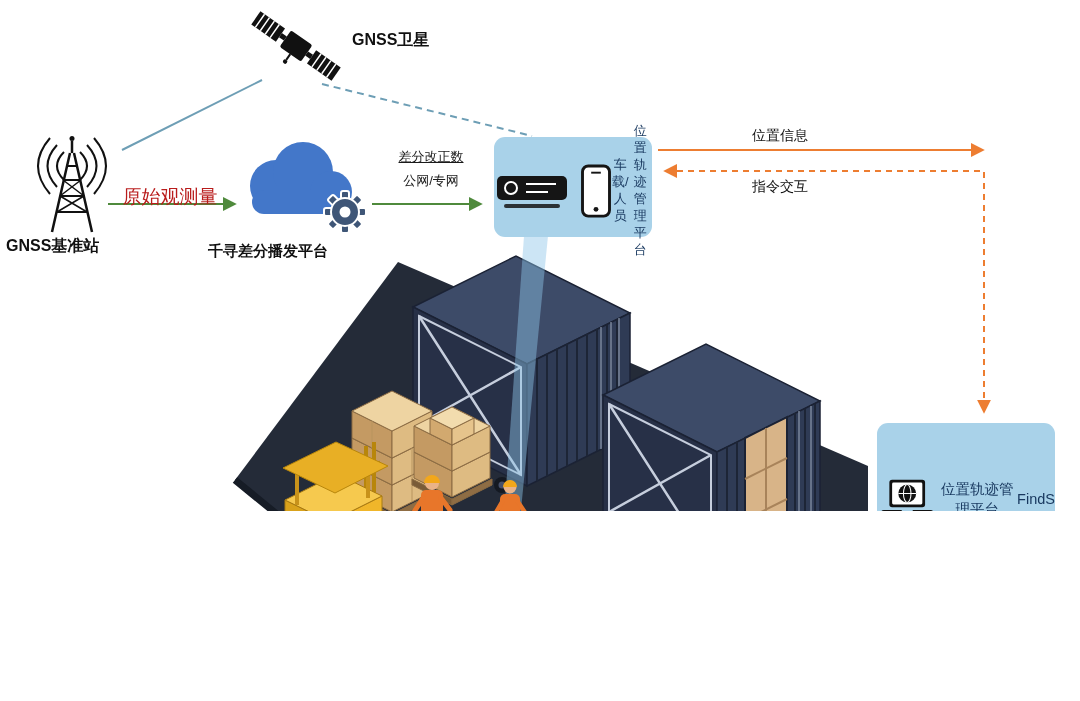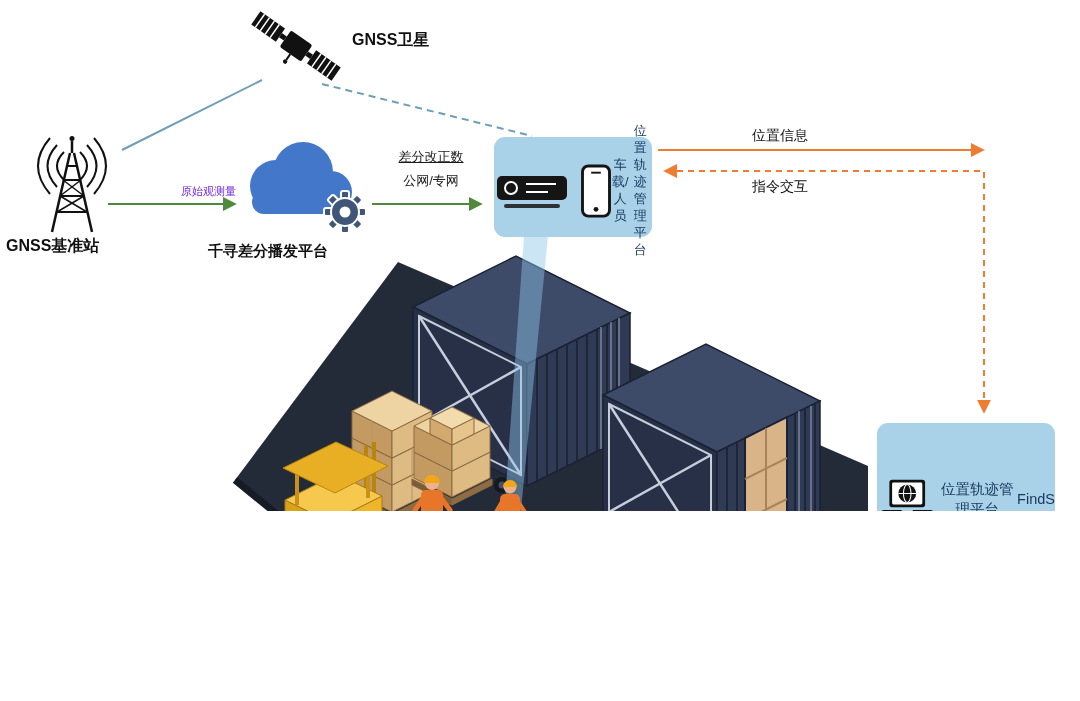--- a/index.html
+++ b/index.html
@@ -4,21 +4,21 @@
 <style>
   html,body{margin:0;padding:0;background:#fff;}
   .stage{
     position:relative;width:1080px;height:511px;background:#ffffff;
     font-family:"Liberation Sans","DejaVu Sans",sans-serif;overflow:hidden;
   }
   .layer{position:absolute;left:0;top:0;width:1080px;height:701px;}
   .lbl{position:absolute;white-space:nowrap;color:#111;}
   .lbl-satellite{left:352px;top:30px;font-size:16px;font-weight:700;}
   .lbl-base{left:6px;top:236px;width:132px;text-align:left;font-size:16px;font-weight:700;}
-  .lbl-raw{left:104px;top:184px;width:132px;text-align:right;font-size:11px;color:#6d28d9;}
+  .lbl-raw{left:104px;top:184px;width:132px;text-align:center;font-size:19px;color:#b91c1c;}
   .cloud-lbls{left:208px;top:240px;width:188px;text-align:left;font-size:15px;font-weight:700;line-height:1.45;}
   .lbl-corr{left:366px;width:130px;text-align:center;font-size:13px;color:#1a1a1a;}
   .lbl-corr1{top:148px;text-decoration:underline;}
   .lbl-corr2{top:172px;}
   .lbl-flow{width:140px;text-align:left;font-size:14px;color:#111;}
   .lbl-pos{left:752px;top:127px;}
   .lbl-cmd{left:752px;top:178px;}
   .bubble{
     position:absolute;background:#a9d2e9;border-radius:11px;
     display:flex;align-items:center;justify-content:flex-start;

